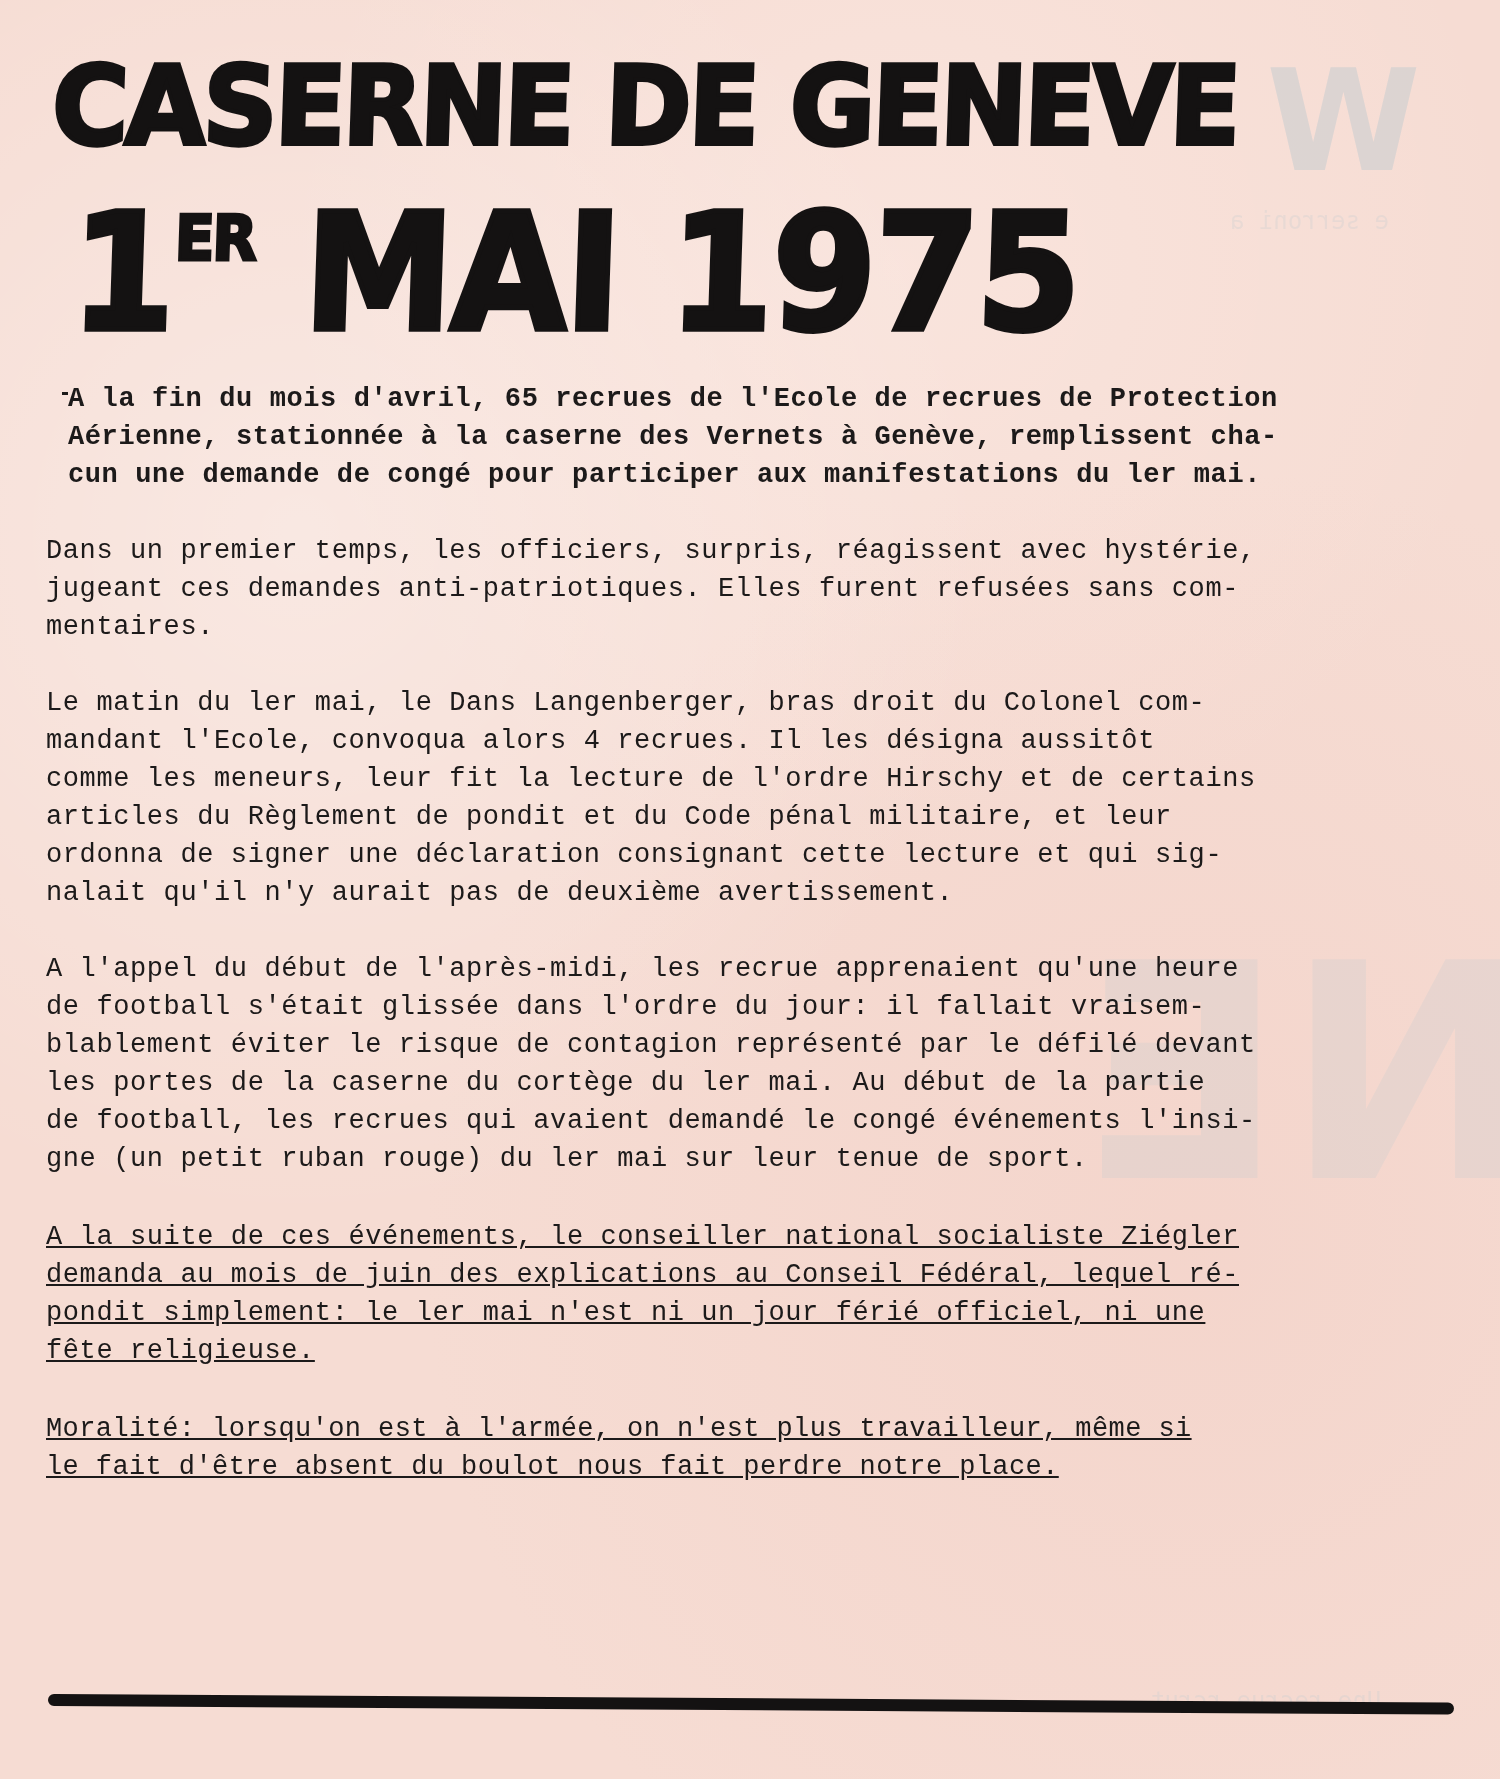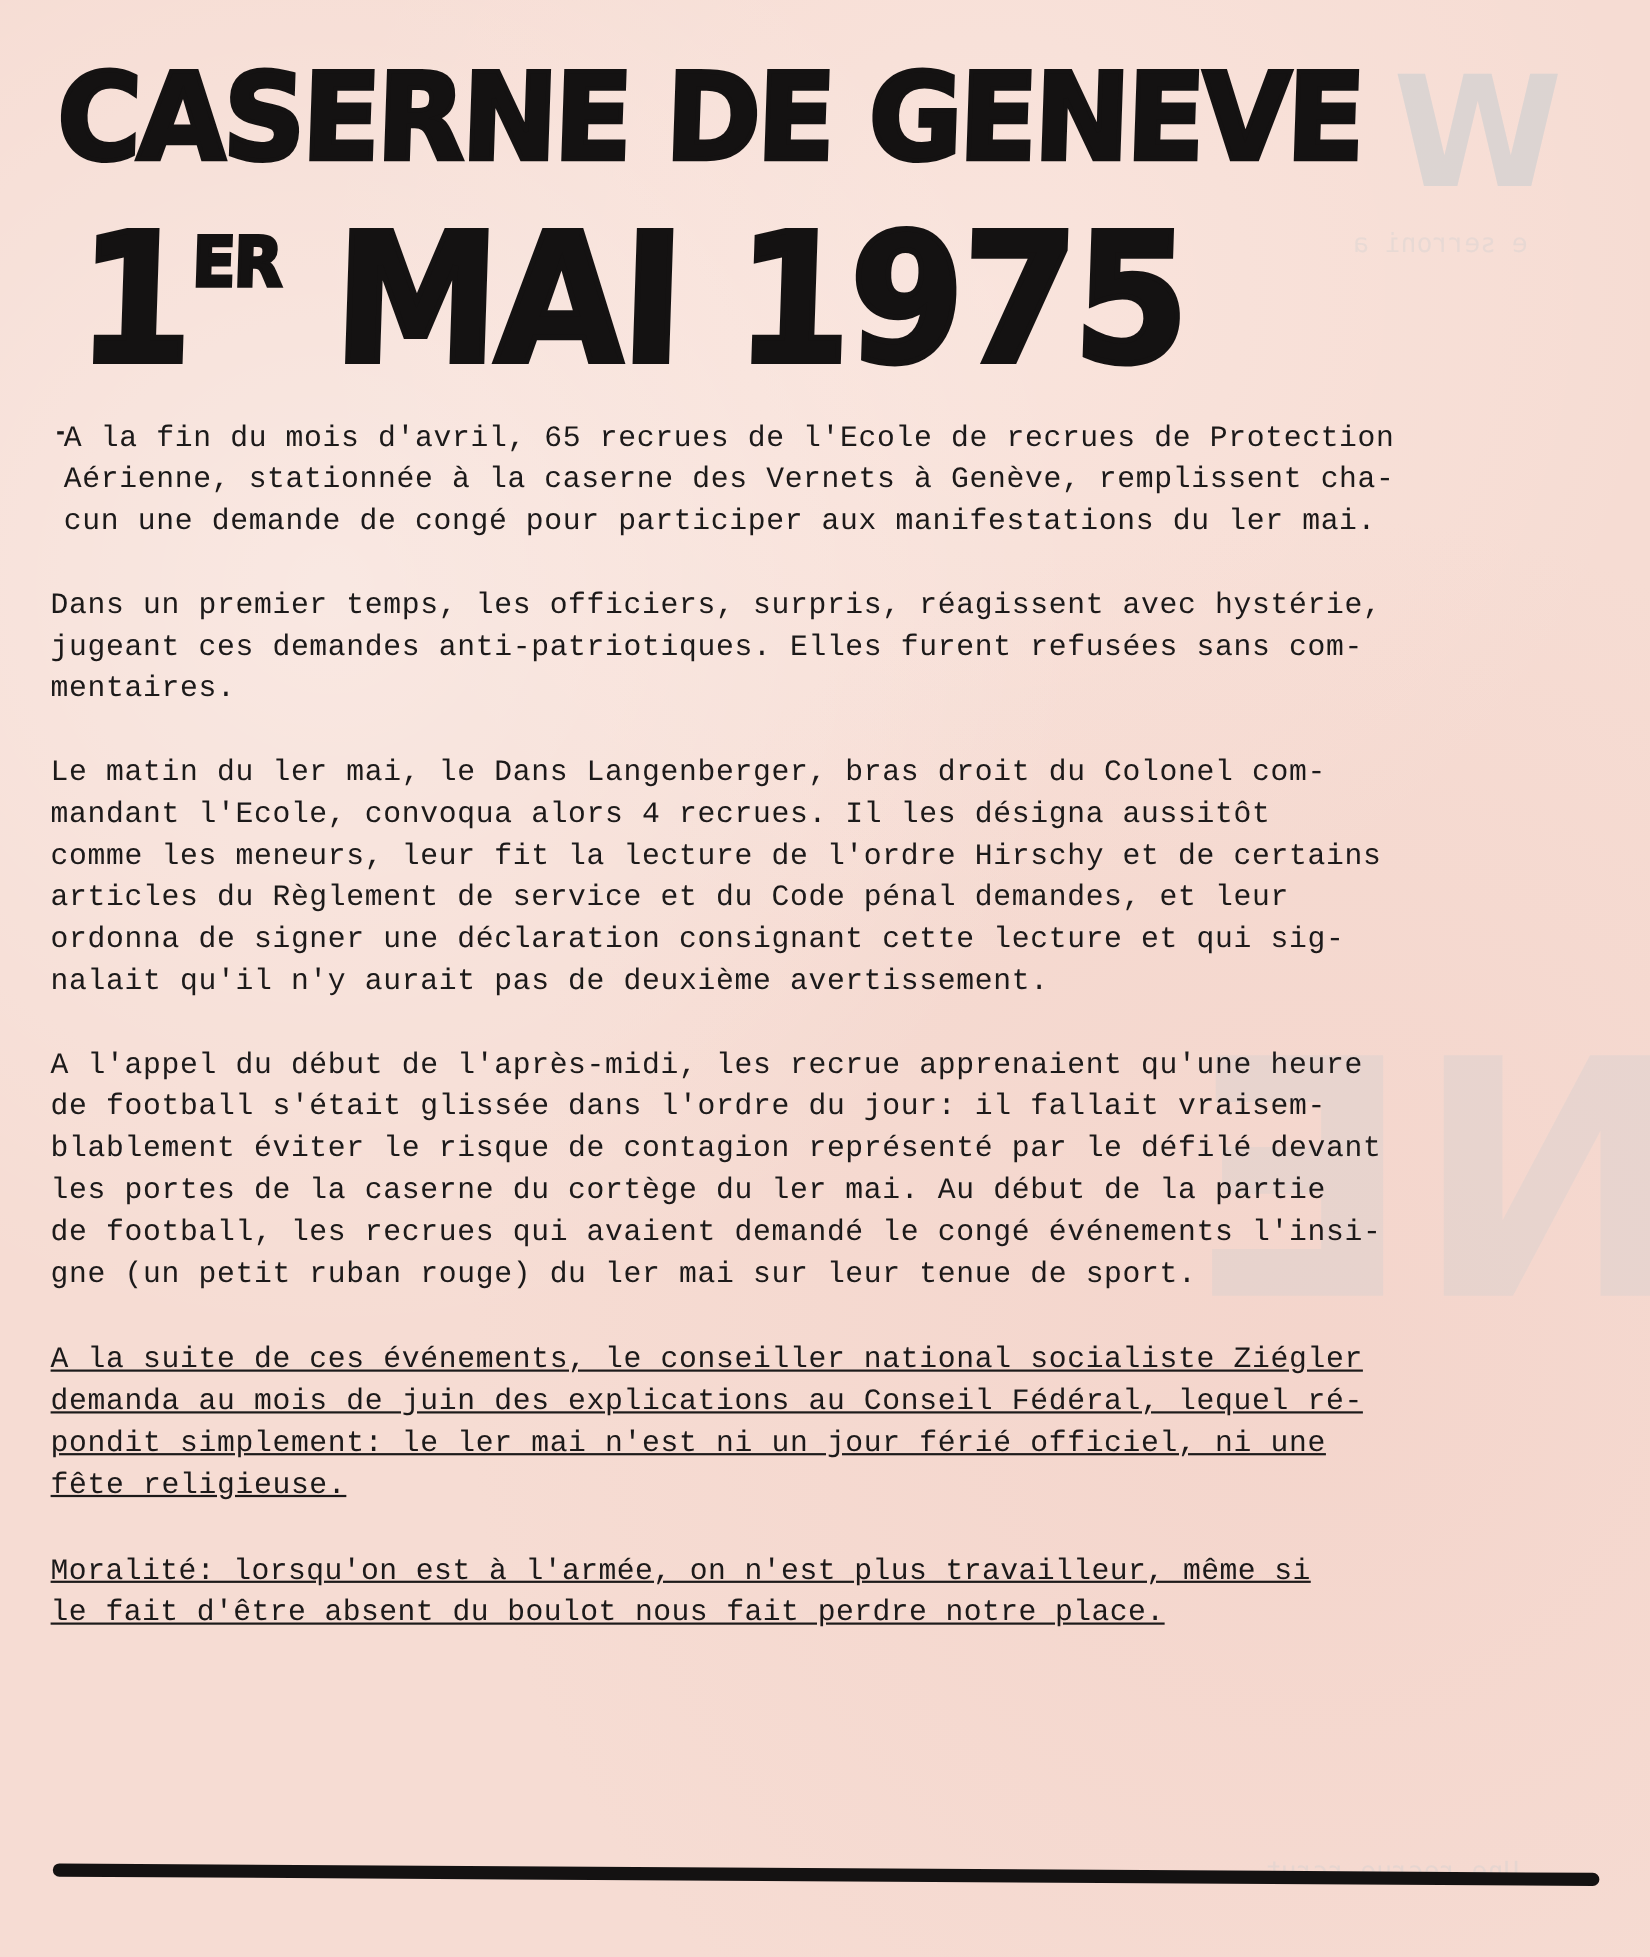--- a/index.html
+++ b/index.html
@@ -105,21 +105,21 @@
     .paragraph {
       margin: 0;
       font-size: 27px;
       line-height: 38px;
       letter-spacing: 0.6px;
       white-space: pre;
     }
     .paragraph + .paragraph {
       margin-top: 38px;
     }
-    .para-1 { margin-left: 12px; }
+    .para-1 { margin-left: 22px; font-weight: bold; }
     .para-1::before {
       content: "";
       position: absolute;
       left: -6px;
       top: 12px;
       width: 6px;
       height: 3px;
       background: #1c1a1a;
     }
     .para-5 { margin-top: 40px !important; text-decoration: underline; }
@@ -160,21 +160,21 @@
 <span>Aérienne, stationnée à la caserne des Vernets à Genève, remplissent cha-</span>
 <span>cun une demande de congé pour participer aux manifestations du ler mai.</span></p>
 
   <p class="paragraph para-2"><span>Dans un premier temps, les officiers, surpris, réagissent avec hystérie,</span>
 <span>jugeant ces demandes anti-patriotiques. Elles furent refusées sans com-</span>
 <span>mentaires.</span></p>
 
   <p class="paragraph para-3"><span>Le matin du ler mai, le Dans Langenberger, bras droit du Colonel com-</span>
 <span>mandant l'Ecole, convoqua alors 4 recrues. Il les désigna aussitôt</span>
 <span>comme les meneurs, leur fit la lecture de l'ordre Hirschy et de certains</span>
-<span>articles du Règlement de service et du Code pénal demandes, et leur</span>
+<span>articles du Règlement de pondit et du Code pénal militaire, et leur</span>
 <span>ordonna de signer une déclaration consignant cette lecture et qui sig-</span>
 <span>nalait qu'il n'y aurait pas de deuxième avertissement.</span></p>
 
   <p class="paragraph para-4"><span>A l'appel du début de l'après-midi, les recrue apprenaient qu'une heure</span>
 <span>de football s'était glissée dans l'ordre du jour: il fallait vraisem-</span>
 <span>blablement éviter le risque de contagion représenté par le défilé devant</span>
 <span>les portes de la caserne du cortège du ler mai. Au début de la partie</span>
 <span>de football, les recrues qui avaient demandé le congé événements l'insi-</span>
 <span>gne (un petit ruban rouge) du ler mai sur leur tenue de sport.</span></p>
 

